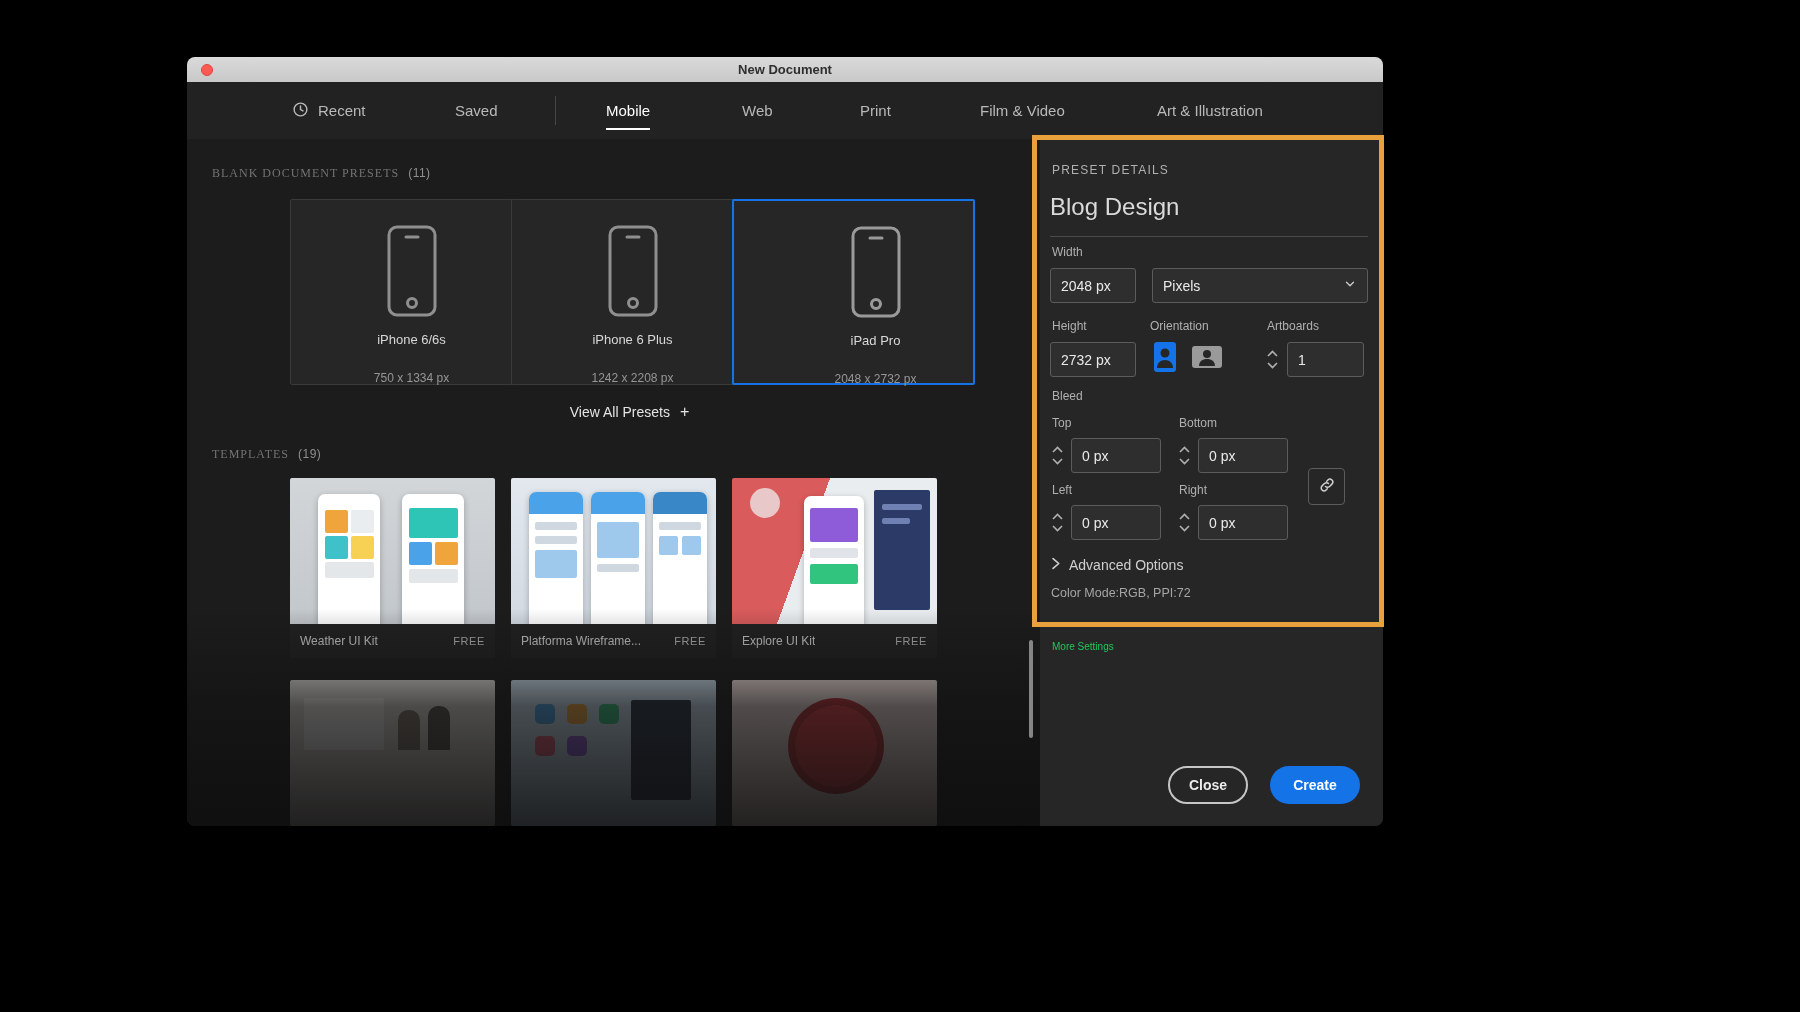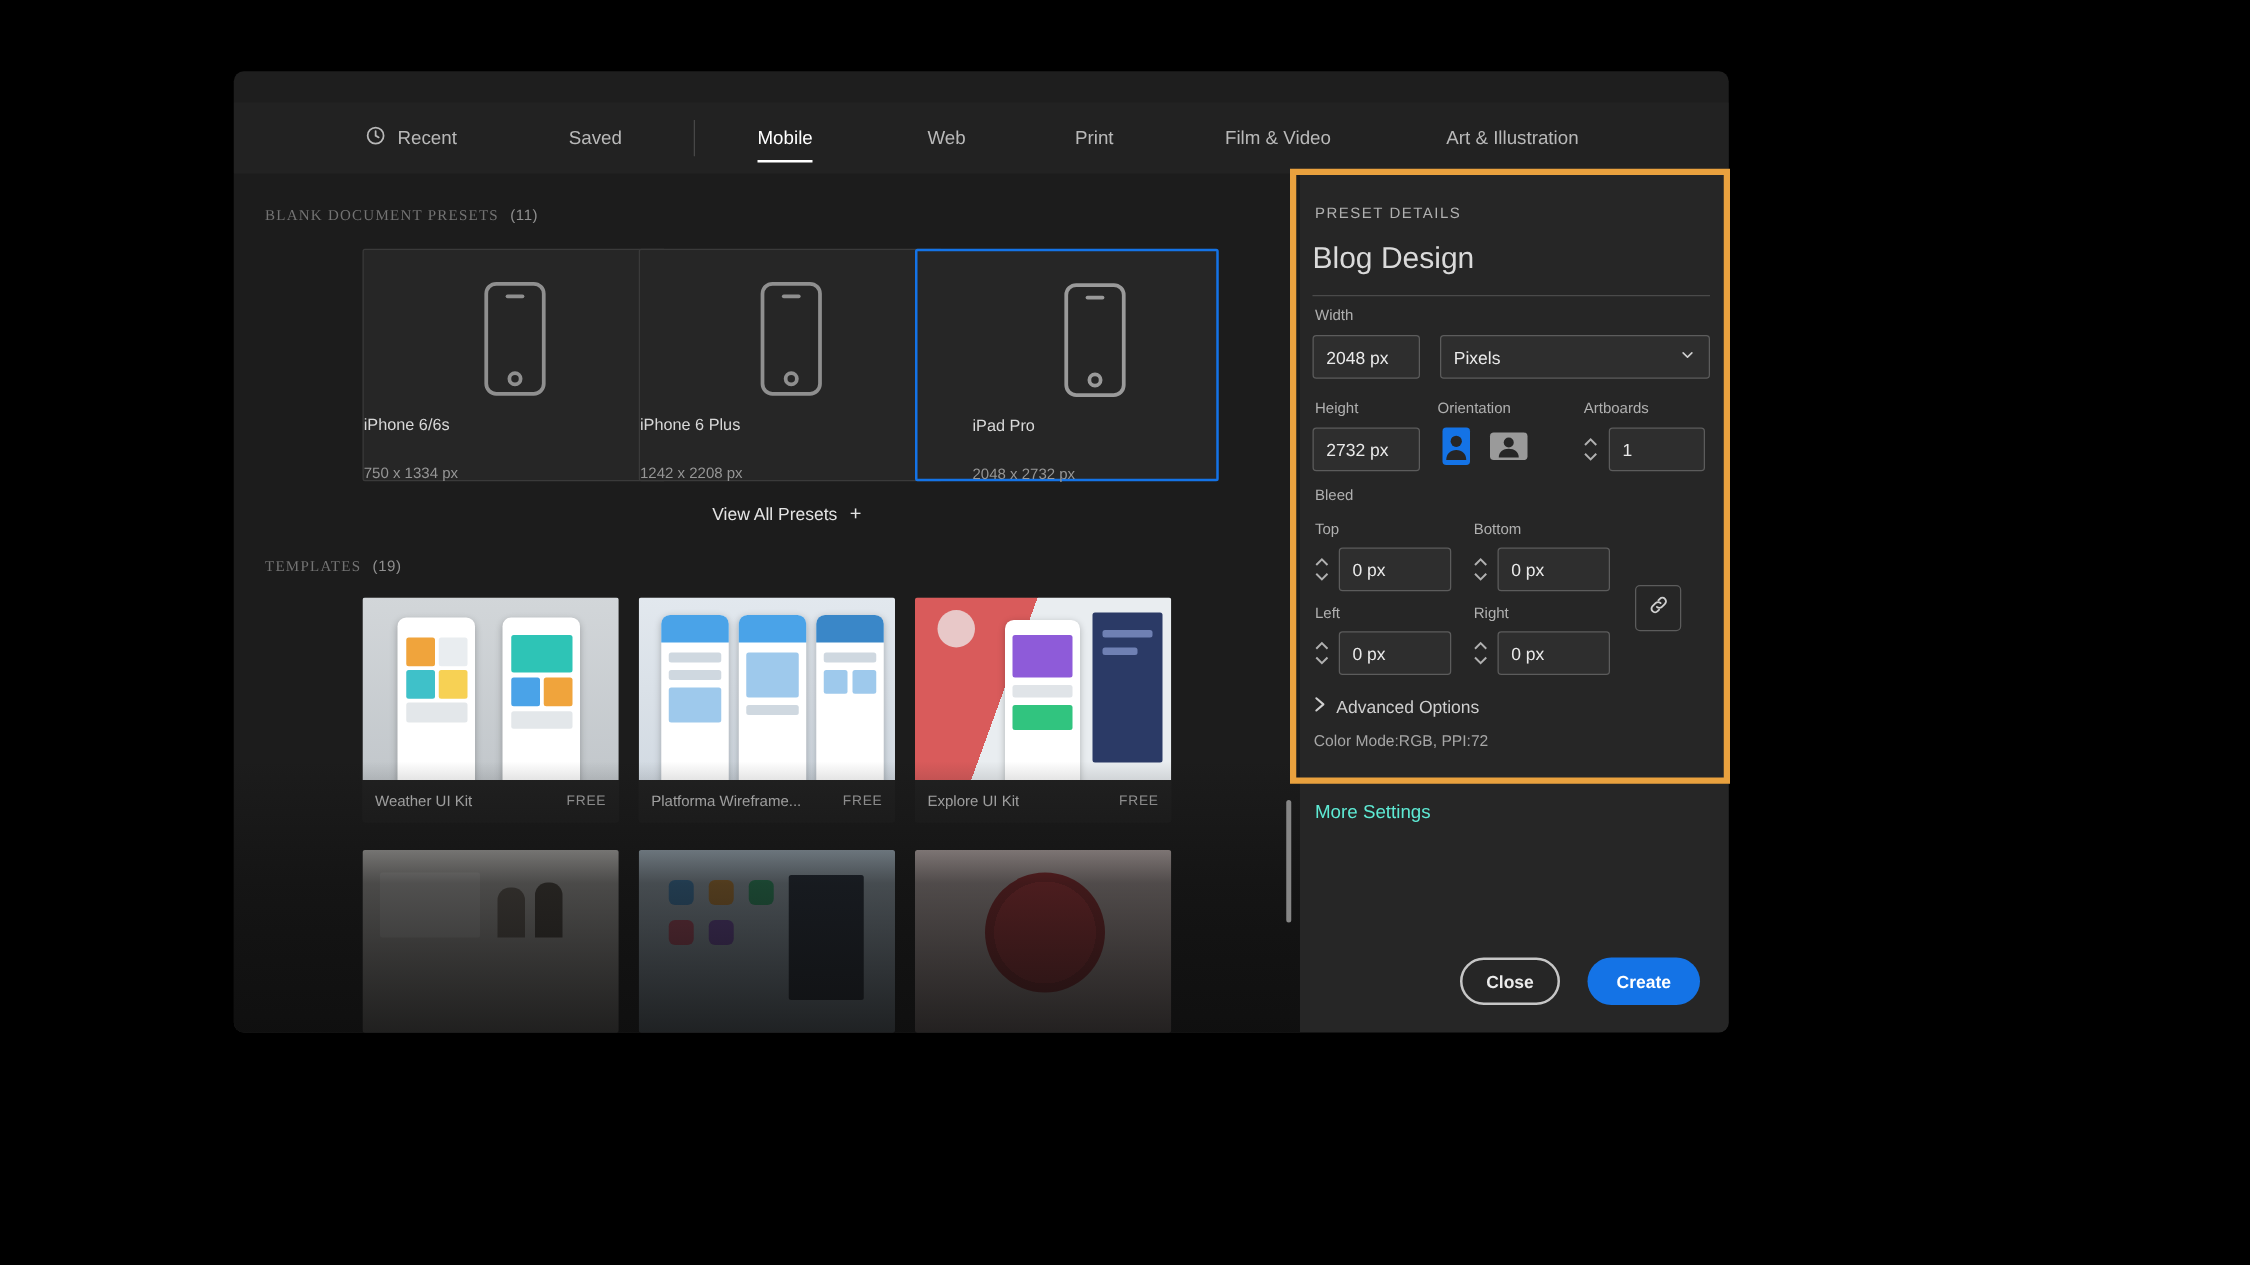--- a/index.html
+++ b/index.html
@@ -28,21 +28,21 @@
   .tab.active::after { content:""; position:absolute; left:0; right:0; bottom:9px;
                        height:2px; background:#ffffff; }
   .tabsep { position:absolute; top:14px; width:1px; height:29px; background:#474747; }
 
   
   .content { left:0; top:82px; width:853px; height:687px; background:#1c1c1c; overflow:hidden; }
   .section-head { font-size:12px; letter-spacing:1px; color:#737373; font-weight:500;font-family:Liberation Serif, serif; }
   .section-count { font-size:12px; color:#8f8f8f; letter-spacing:.5px; margin-left:9px; font-weight:400; }
 
   .preset-card { width:243px; height:186px; background:#262626; border:1px solid #3a3a3a;
-                 border-radius:2px; text-align:left; }
+                 border-radius:2px; text-align:center; }
   .preset-card.selected { border:2px solid #1473e6; }
   .preset-name { margin-top:12px; font-size:13px; color:#d8d8d8; }
   .preset-size { margin-top:24px; font-size:12px; color:#969696; }
   .phone-wrap { margin-top:22px; height:98px; display:flex; align-items:center; justify-content:center; }
 
   .view-all { left:0; top:264px; width:100%; text-align:center; font-size:14px; color:#e4e4e4;padding-left:32px; }
   .view-all .plus { margin-left:10px; font-size:16px; color:#e4e4e4; }
 
   .tpl-card { width:205px; height:180px; background:#262626; border-radius:2px; overflow:hidden; }
   .tpl-img { width:100%; height:146px; position:relative; overflow:hidden; }
@@ -83,38 +83,42 @@
   .stepper svg { display:block; }
 
   .orient-btn { width:30px; height:34px; display:flex; align-items:center; justify-content:center;
                 border-radius:3px; }
 
   .link-btn { left:268px; top:329px; width:37px; height:37px; border:1px solid #5c5c5c; border-radius:4px;
               display:flex; align-items:center; justify-content:center; background:transparent; }
 
   .advanced { left:10px; top:418px; display:flex; align-items:center; gap:8px; font-size:14px; color:#cfcfcf; }
   .colormode { left:11px; top:447px; font-size:12.5px; color:#a6a6a6; }
-  .more-settings { left:12px; top:502px; font-size:15px; color:#5eead4; font-weight:500; }
+  .more-settings { left:12px; top:502px; font-size:10px; color:#22c55e; font-weight:500; }
 
   .close-btn { left:128px; top:627px; width:80px; height:38px; border-radius:19px; border:2px solid #c6c6c6;
                background:transparent; color:#ececec; font-size:14px; font-weight:600; font-family:inherit; }
   .create-btn { left:230px; top:627px; width:90px; height:38px; border-radius:19px; border:none;
                 background:#1473e6; color:#ffffff; font-size:14px; font-weight:700; font-family:inherit; }
 
   
   .annotation { left:1032px; top:135px; width:352px; height:492px; border:5px solid #E9A13E;
                 pointer-events:none; z-index:20; }
 </style>
 </head>
 <body>
 
 <div class="stage">
 
   <div class="abs dialog">
 
+    <div class="abs titlebar">
+      <div class="abs traffic-red"></div>
+      <div class="title">New Document</div>
+    </div>
 
     <div class="abs tabbar">
       <div class="tab" style="left:105px">
         <span>
           <svg width="17" height="17" viewBox="0 0 24 24" fill="none" stroke="#b9b9b9" stroke-width="2">
             <circle cx="12" cy="12" r="9"></circle>
               <path d="M12 7v5l3.5 2" stroke-linecap="round"></path>
           </svg>
         </span>
         <span>Recent</span>

